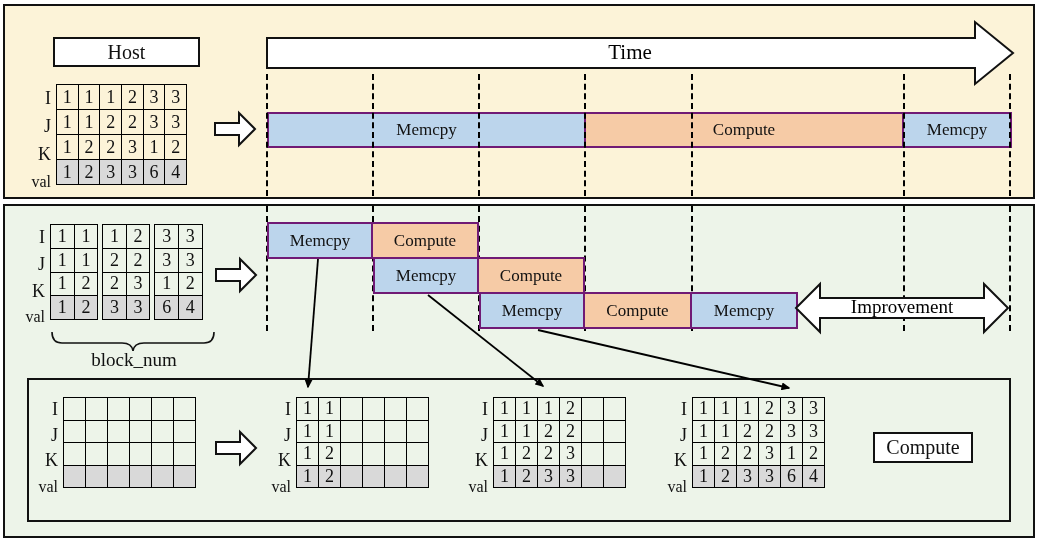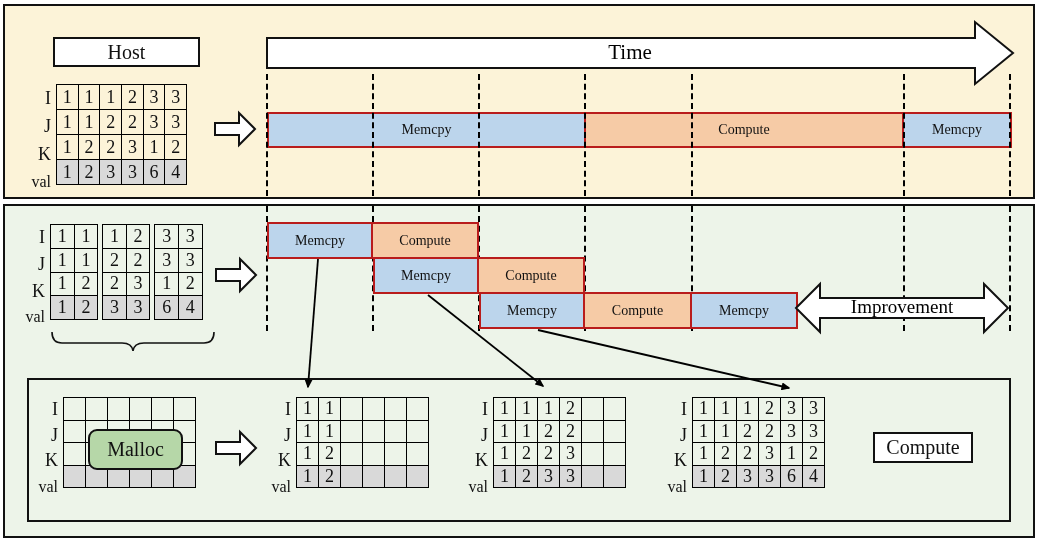--- a/index.html
+++ b/index.html
@@ -3,22 +3,22 @@
 <meta charset="utf-8">
 <style>
   html,body{margin:0;padding:0;background:#fff;}
   .canvas{position:relative;width:1039px;height:543px;background:#fff;overflow:hidden;
           font-family:"Liberation Serif","DejaVu Serif",serif;color:#111;}
   .layer{position:absolute;left:0;top:0;width:1039px;height:543px;}
   .panel{position:absolute;border:2px solid #111;box-sizing:border-box;}
   .labelbox{position:absolute;border:2px solid #111;box-sizing:border-box;background:#fff;
             display:flex;align-items:center;justify-content:center;font-size:20px;}
   .dash{position:absolute;width:0;border-left:2px dashed #000;}
-  .bar{position:absolute;border:2px solid #b91c1c;box-sizing:border-box;display:flex;
-       align-items:center;justify-content:center;font-size:14px;}
+  .bar{position:absolute;border:2px solid #701a75;box-sizing:border-box;display:flex;
+       align-items:center;justify-content:center;font-size:17px;}
   .mwrap{position:absolute;display:flex;align-items:flex-start;}
   .mlabels{text-align:right;padding-right:5px;font-size:18px;box-sizing:border-box;}
   .mlabels .small{font-size:16px;}
   table.mgrid{border-collapse:collapse;}
   table.mgrid td{border:1.6px solid #000;text-align:center;font-size:18px;padding:0;
                  font-family:"Liberation Serif","DejaVu Serif",serif;}
   .malloc{position:absolute;border:2px solid #111;border-radius:9px;box-sizing:border-box;
           display:flex;align-items:center;justify-content:center;font-size:20px;z-index:3;}
   .caption{position:absolute;text-align:center;font-size:19px;}
   svg{position:absolute;overflow:visible;}
@@ -353,42 +353,42 @@
     <text x="364" y="34" text-anchor="middle" dominant-baseline="middle" font-size="21">Time</text>
   </svg>
 
   <div class="labelbox" style="left:53px;top:37px;width:147px;height:30px;">
     <span>Host</span>
   </div>
   <div class="labelbox" style="left:873px;top:432px;width:100px;height:31px;z-index:3;">
     <span>Compute</span>
   </div>
 
-  <div class="malloc" id="malloc-box" style="left: 88px; top: 429px; width: 95px; height: 41px; background: rgb(182, 215, 168);">
-    <span>Malloc</span>
-  </div>
 
   <svg id="improve-arrow" style="left:794px;top:279px;z-index:4;" width="216" height="58" viewBox="0 0 216 58">
     <polygon points="2,29 26,5 26,19 190,19 190,5 214,29 190,53 190,39 26,39 26,53" fill="#ffffff" stroke="#111" stroke-width="2"></polygon>
     <text x="108" y="30" text-anchor="middle" dominant-baseline="middle" font-size="19">Improvement</text>
   </svg>
 
   <svg class="blockarrow" style="left:214px;top:112px;z-index:4;" width="42" height="34" viewBox="0 0 42 34">
     <polygon points="1,11 25,11 25,1 41,17 25,33 25,23 1,23" fill="#fff" stroke="#111" stroke-width="2"></polygon>
     </svg>
   <svg class="blockarrow" style="left:215px;top:258px;z-index:4;" width="42" height="34" viewBox="0 0 42 34">
     <polygon points="1,11 25,11 25,1 41,17 25,33 25,23 1,23" fill="#fff" stroke="#111" stroke-width="2"></polygon>
     </svg>
   <svg class="blockarrow" style="left:215px;top:431px;z-index:4;" width="42" height="34" viewBox="0 0 42 34">
     <polygon points="1,11 25,11 25,1 41,17 25,33 25,23 1,23" fill="#fff" stroke="#111" stroke-width="2"></polygon>
     </svg>
 
   <svg style="left:50px;top:330px;" width="166" height="26" viewBox="0 0 166 26">
     <path d="M2,2 Q2,13 12,13 L72,13 Q82,13 83,21 Q84,13 94,13 L154,13 Q164,13 164,2" fill="none" stroke="#111" stroke-width="1.6"></path>
     </svg>
+  <div class="caption" style="left:72px;top:349px;width:124px;">
+    <span>block_num</span>
+  </div>
 
   <svg id="flow-arrows" style="left:0;top:0;z-index:5;pointer-events:none;" width="1039" height="543" viewBox="0 0 1039 543">
     <defs>
       <marker id="ah" markerWidth="9" markerHeight="8" refX="7.5" refY="4" orient="auto" markerUnits="userSpaceOnUse">
         <path d="M0,0 L9,4 L0,8 z" fill="#000"></path>
       </marker>
     </defs>
     <line x1="318" y1="259" x2="308" y2="387" stroke="#000" stroke-width="1.8" marker-end="url(#ah)"></line>
     <line x1="428" y1="295" x2="543" y2="386" stroke="#000" stroke-width="1.8" marker-end="url(#ah)"></line>
     <line x1="538" y1="330" x2="789" y2="388" stroke="#000" stroke-width="1.8" marker-end="url(#ah)"></line>

